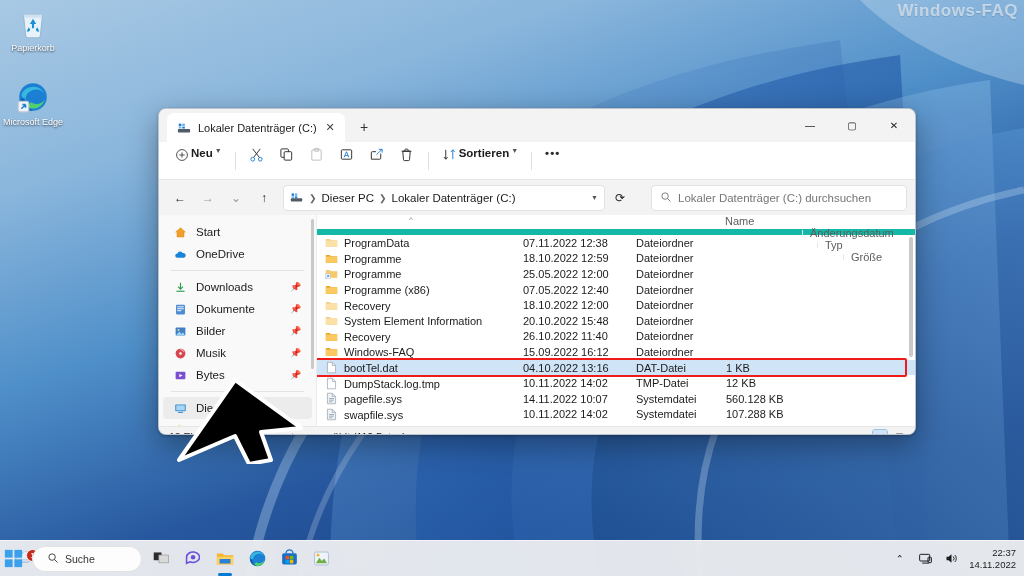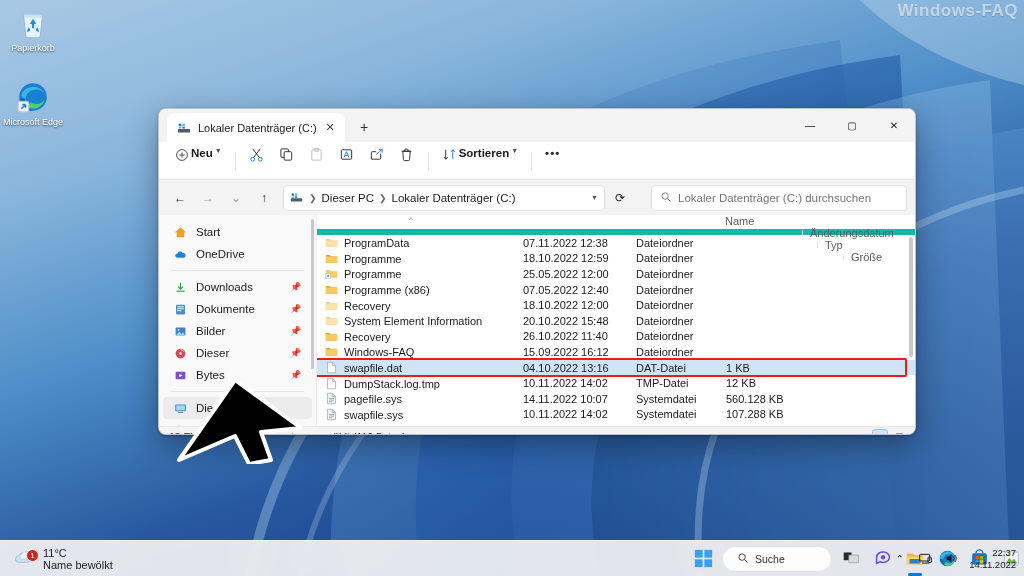--- a/index.html
+++ b/index.html
@@ -197,21 +197,21 @@
     position: relative;
   }
   #weather .wtxt { font-size: 11px; line-height: 12px; color:#1b1b1b;}
   #weatherbadge {
     position:absolute; left: 26px; top: 4px;
     background:#c42b1c; color:#fff; border-radius: 50%;
     width: 13px; height: 13px; font-size: 8px;
     display:flex;align-items:center;justify-content:center;
     border: 1.5px solid #f3f3f3;
   }
-  #tb-center { position:absolute; left:0; right:0; display:flex; justify-content:flex-end; align-items:center; gap:6px; }
+  #tb-center { position:absolute; left:0; right:0; display:flex; justify-content:flex-start; align-items:center; gap:6px; }
   .tbicon { width:26px;height:26px;display:flex;align-items:center;justify-content:center; border-radius:4px; position:relative;}
   #searchpill {
     height:26px; min-width:110px; background:#fdfdfd; border:1px solid #e2e2e2;
     border-radius: 13px; display:flex;align-items:center;gap:6px; padding: 0 14px;
     font-size: 10.5px; color:#333;
   }
   .tbicon.active::after {
     content:""; position:absolute; bottom:-4px; left:50%; transform:translateX(-50%);
     width: 14px; height: 3px; border-radius:2px; background:#0078d4;
   }
@@ -491,21 +491,21 @@
           <span class="pin">📌</span>
         </div>
         <div class="navitem">
           <span class="ni-icon">
             <svg viewBox="0 0 16 16" width="13" height="13">
                 <circle cx="8" cy="8" r="6" fill="#d8464f"></circle>
                 <circle cx="8" cy="8" r="1.6" fill="#fff"></circle>
                 <path d="M8 3.2 a4.8 4.8 0 0 1 4.3 2.7" stroke="#fff" stroke-width="0.9" fill="none"></path>
               </svg>
           </span>
-          <span>Dieser</span>
+          <span>Musik</span>
           <span class="pin">📌</span>
         </div>
         <div class="navitem">
           <span class="ni-icon">
             <svg viewBox="0 0 16 16" width="13" height="13">
                 <rect x="2" y="3.5" width="12" height="9" rx="1" fill="#7b4fd0"></rect>
                 <path d="M6.5 6 L10.5 8 L6.5 10 Z" fill="#fff"></path>
               </svg>
           </span>
           <span>Bytes</span>
@@ -663,21 +663,21 @@
               <div class="cell c-size"></div>
             </div>
             <div class="row selected">
               <div class="cell c-name">
                 <span class="fi">
                   <svg viewBox="0 0 16 16" width="13" height="13">
                     <path d="M3 1.5 h6 l4 4 v9 H3 Z" fill="#ffffff" stroke="#9aa5af" stroke-width="0.9"></path>
                     <path d="M9 1.5 v4 h4" fill="none" stroke="#9aa5af" stroke-width="0.9"></path>
                   </svg>
                 </span>
-                <span>swapfile.dat</span>
+                <span>bootTel.dat</span>
               </div>
               <div class="cell c-date">04.10.2022 13:16</div>
               <div class="cell c-type">DAT-Datei</div>
               <div class="cell c-size">1 KB</div>
             </div>
             <div class="row">
               <div class="cell c-name">
                 <span class="fi">
                   <svg viewBox="0 0 16 16" width="13" height="13">
                     <path d="M3 1.5 h6 l4 4 v9 H3 Z" fill="#ffffff" stroke="#9aa5af" stroke-width="0.9"></path>

